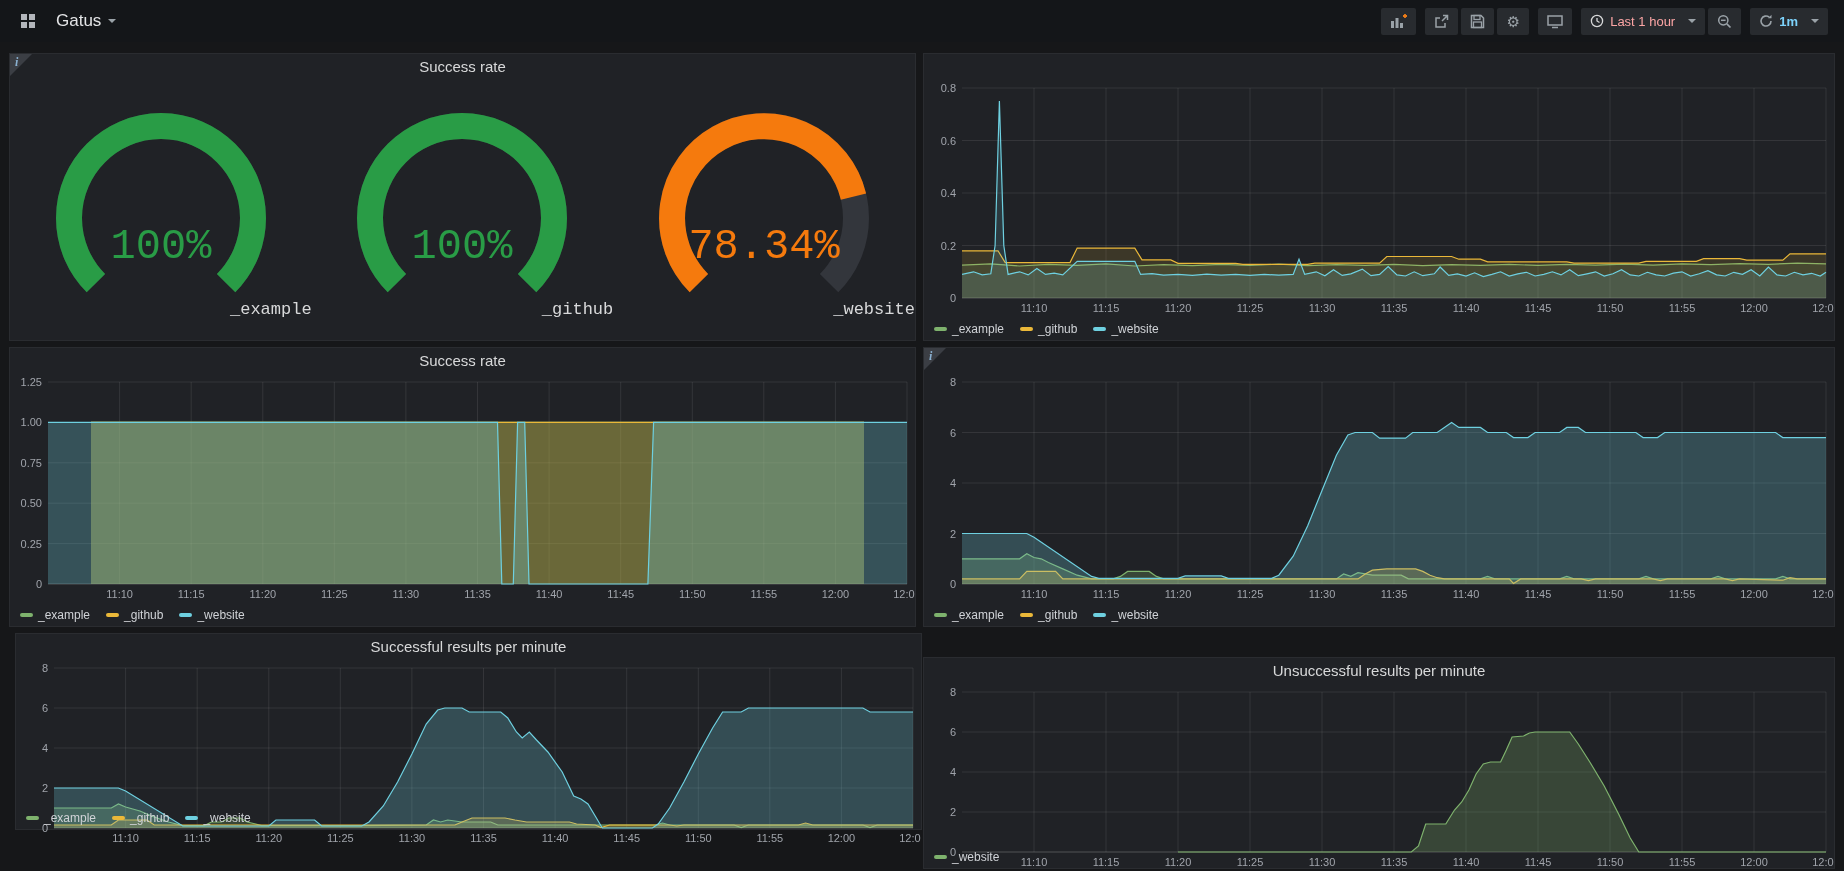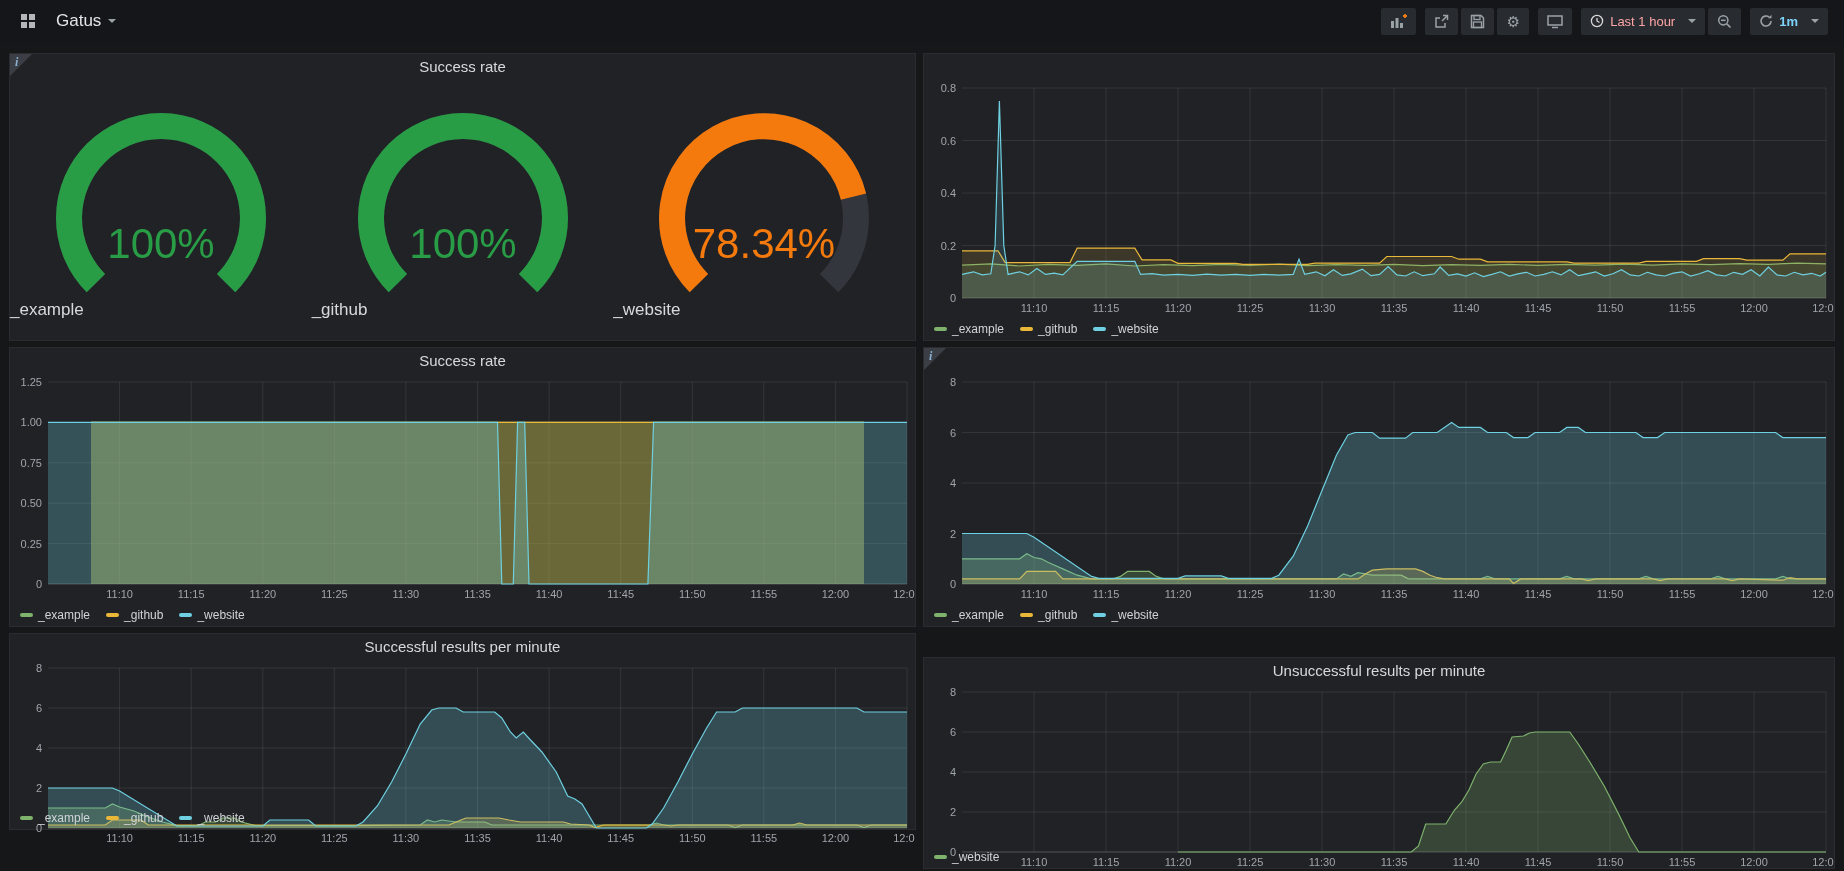--- a/index.html
+++ b/index.html
@@ -25,21 +25,21 @@
   
   .panel { position:absolute; background:#202226; border:1px solid #2a2c30; }
   .panel-title { position:absolute; top:0; left:0; right:0; height:26px; line-height:26px;
     text-align:center; color:#d8d9da; font-size:15px; font-weight:500; cursor:pointer; }
   .info-corner { position:absolute; top:0; left:0; width:0; height:0;
     border-top:22px solid #3b3e44; border-right:22px solid transparent; }
   .info-i { position:absolute; top:1px; left:5px; color:#8ab0d0;
     font:italic bold 12px "Liberation Serif", serif; }
   
   .gauge-row { position:absolute; top:32px; left:0; right:0; display:flex; }
-  .gauge { width:33.33%; display:flex; flex-direction:column; align-items:flex-start; }
+  .gauge { width:33.33%; display:flex; flex-direction:column; align-items:flex-end;font-family:Liberation Mono, monospace; }
   .gauge-label { margin-top:2px; color:#d8d9da; font-size:17px; }
   .gauge-value { font-size:42px; font-weight:500; }
   
   .chart { position:absolute; top:26px; left:0; right:0; bottom:24px; }
   .tick { fill:#a0a4ab; font-size:11px; font-family:"Liberation Sans",sans-serif; }
   .legend { position:absolute; left:10px; bottom:4px; display:flex; gap:16px; align-items:center; }
   .legend-item { display:flex; align-items:center; gap:5px; cursor:pointer; }
   .legend-swatch { width:13px; height:4px; border-radius:2px; display:inline-block; }
   .legend-label { color:#d0d3d7; font-size:12px; }
 </style>
@@ -335,21 +335,21 @@
         <span class="legend-swatch" style="background:#EAB839"></span>
         <span class="legend-label">_github</span>
       </span>
       <span class="legend-item">
         <span class="legend-swatch" style="background:#6ED0E0"></span>
         <span class="legend-label">_website</span>
       </span>
     </div>
 </div>
 
-<div class="panel" style="left:9px;top:633px;width:907px;height:197px">
+<div class="panel" style="left:15px;top:633px;width:907px;height:197px">
   <div class="panel-title">Successful results per minute</div>
   <div class="chart"><svg width="905" height="186">
         <line x1="109.6" x2="109.6" y1="8" y2="168" stroke="rgba(255,255,255,0.09)"></line>
         <text class="tick" x="109.6" y="182" text-anchor="middle">11:10</text>
         <line x1="181.2" x2="181.2" y1="8" y2="168" stroke="rgba(255,255,255,0.09)"></line>
         <text class="tick" x="181.2" y="182" text-anchor="middle">11:15</text>
         <line x1="252.8" x2="252.8" y1="8" y2="168" stroke="rgba(255,255,255,0.09)"></line>
         <text class="tick" x="252.8" y="182" text-anchor="middle">11:20</text>
         <line x1="324.3" x2="324.3" y1="8" y2="168" stroke="rgba(255,255,255,0.09)"></line>
         <text class="tick" x="324.3" y="182" text-anchor="middle">11:25</text>

